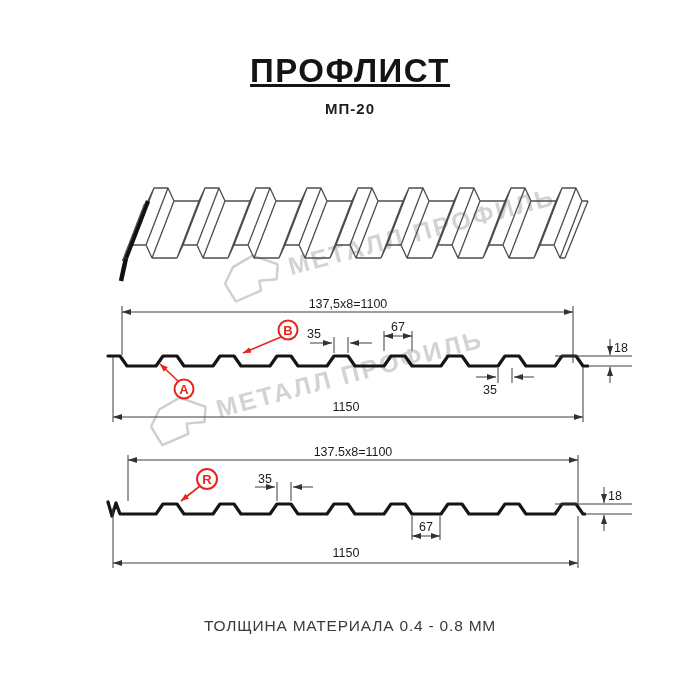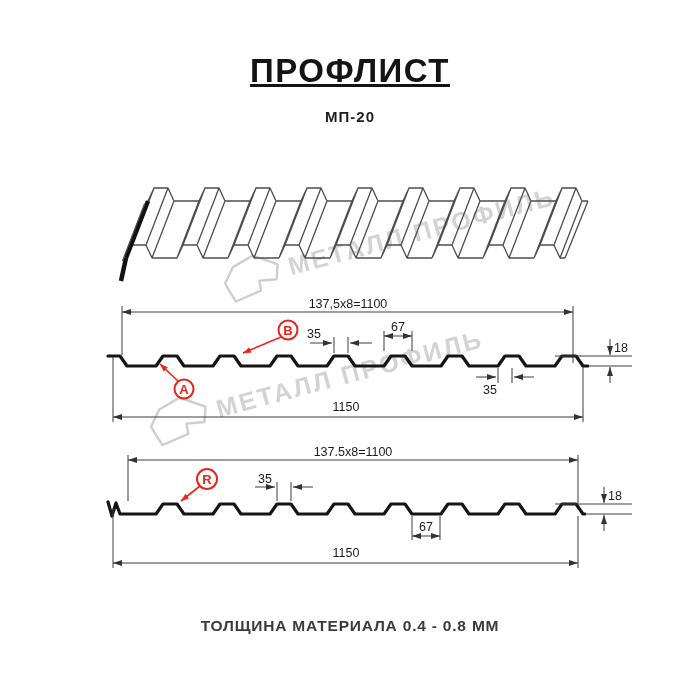--- a/index.html
+++ b/index.html
@@ -1,23 +1,23 @@
 <!DOCTYPE html>
 <html><head>
 <meta charset="utf-8">
 <style>
   html,body{margin:0;padding:0;background:#fff;}
   .canvas{position:relative;width:700px;height:700px;background:#ffffff;overflow:hidden;
           font-family:"Liberation Sans",sans-serif;}
   .title{position:absolute;top:52px;left:0;width:700px;text-align:center;
          font-size:33px;font-weight:800;letter-spacing:1.5px;color:#141414;text-decoration:underline;}
   .subtitle{position:absolute;top:100px;left:0;width:700px;text-align:center;
-            font-size:15px;font-weight:700;letter-spacing:1px;color:#1d1d1d;margin-top:8px;}
+            font-size:15px;font-weight:700;letter-spacing:1px;color:#1d1d1d;}
   .footer{position:absolute;top:617px;left:0;width:700px;text-align:center;
-          font-size:15.5px;font-weight:700;letter-spacing:0.8px;color:#3a3a3a;}
+          font-size:15.5px;font-weight:400;letter-spacing:0.8px;color:#3a3a3a;}
   .wm{position:absolute;display:flex;align-items:center;gap:9px;
       transform:rotate(-15deg);transform-origin:left center;pointer-events:none;}
   .wm-text{font-size:25px;font-weight:700;letter-spacing:2.5px;color:#d3d3d3;white-space:nowrap;}
   .wm svg{display:block;}
   .layer{position:absolute;}
   svg text{font-family:"Liberation Sans",sans-serif;}
   .dimtxt{font-size:12.5px;fill:#1c1c1c;}
   .lbltxt{font-size:13px;font-weight:bold;}
 </style>
 </head>

